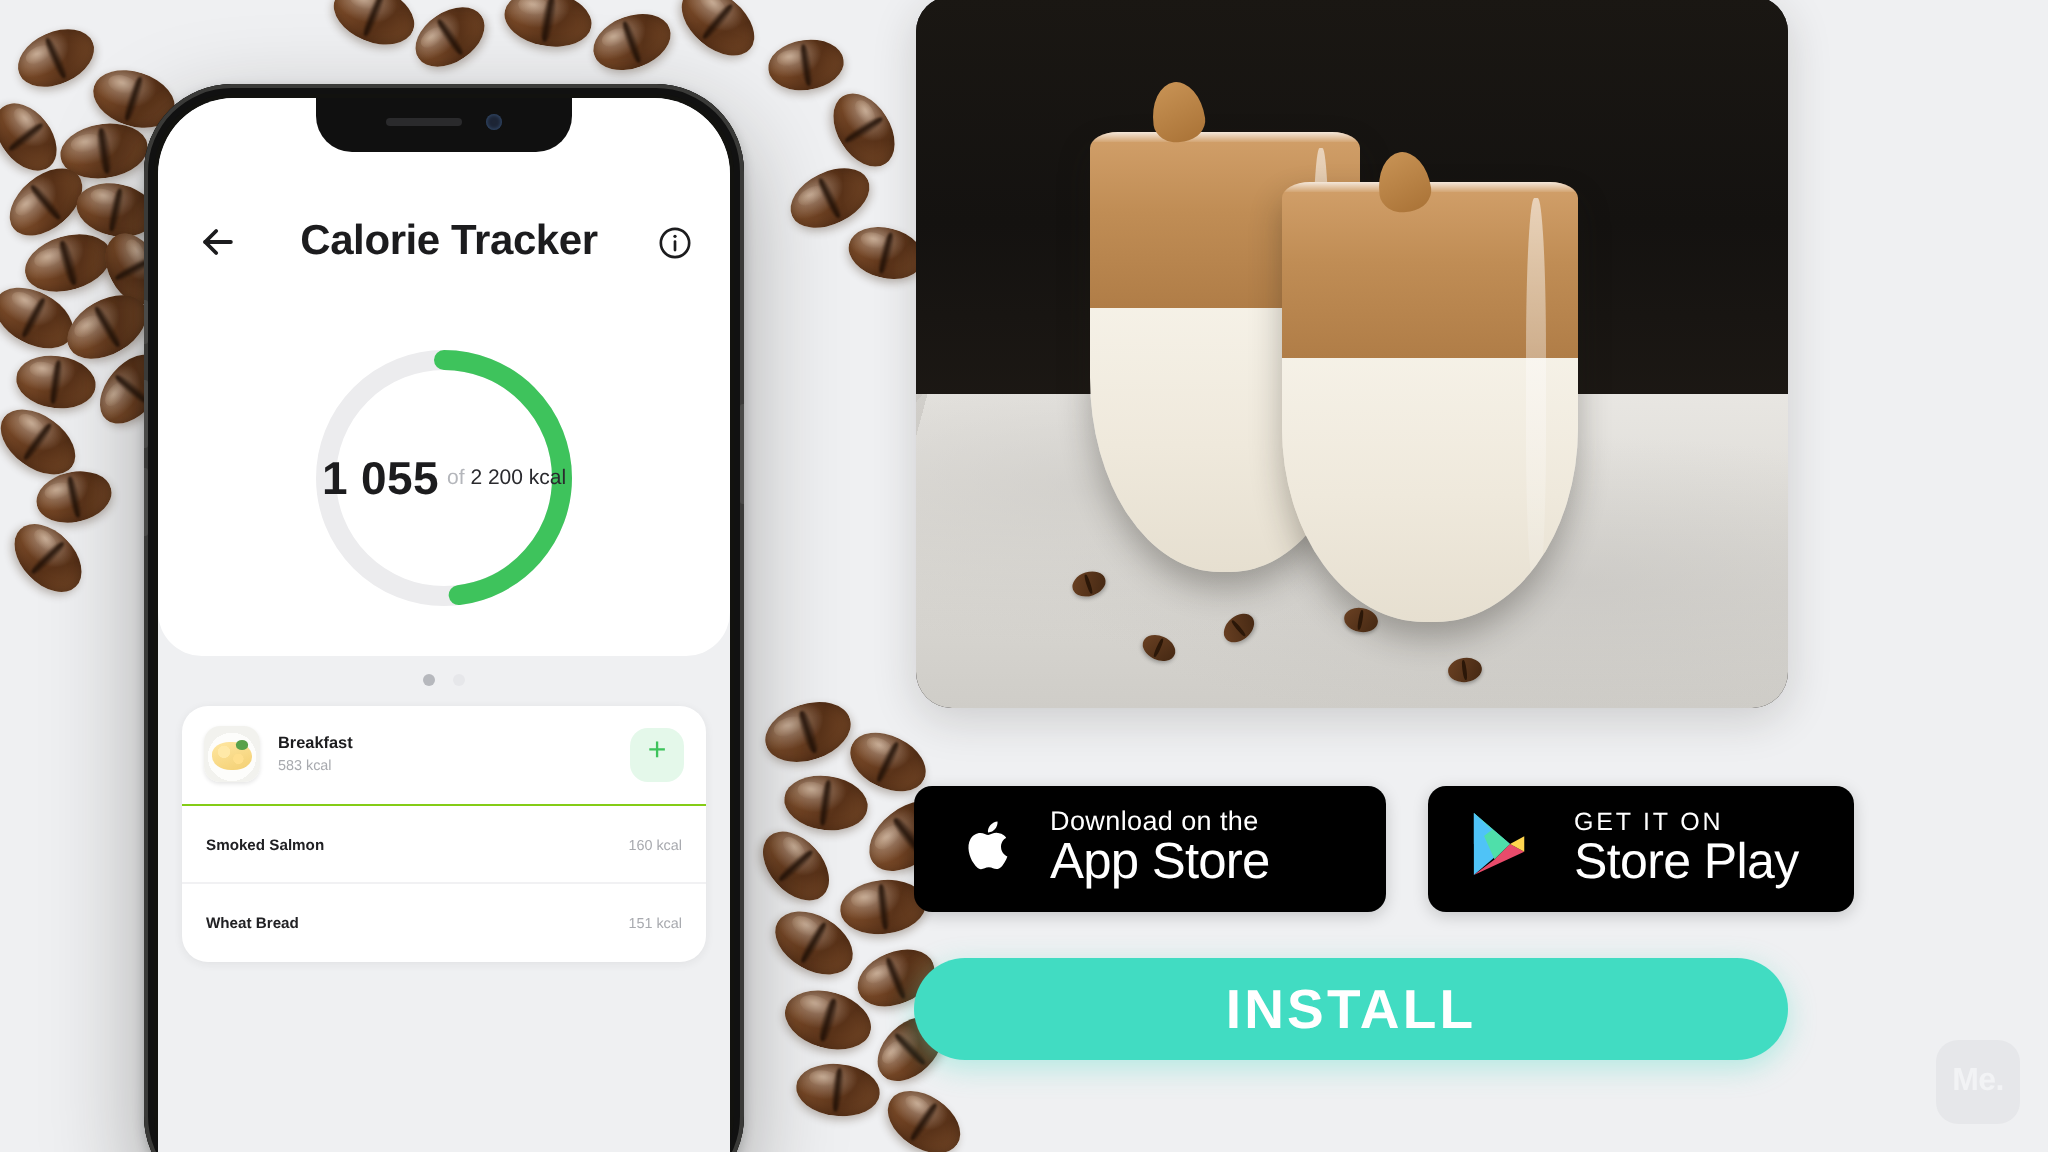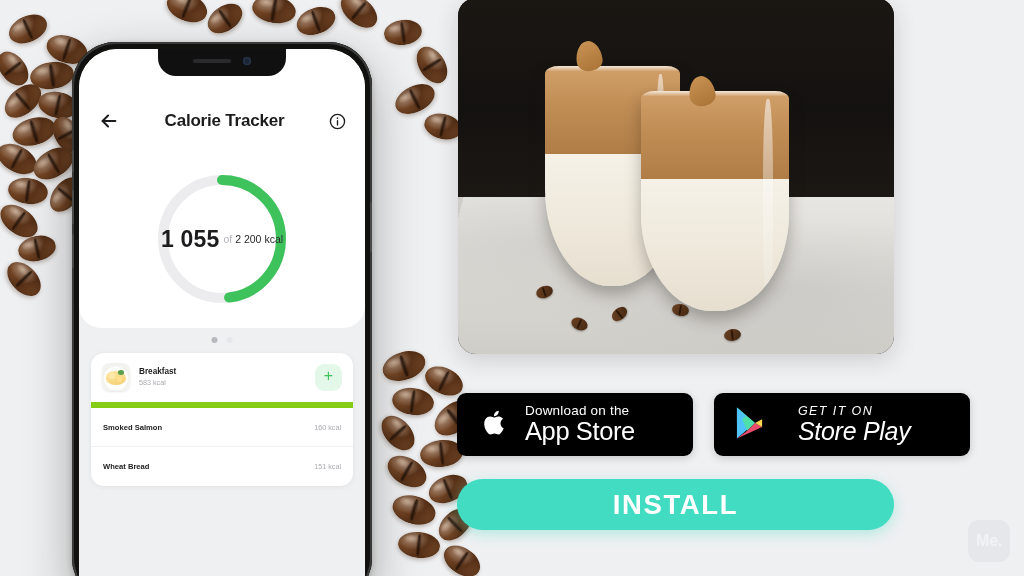--- a/index.html
+++ b/index.html
@@ -91,21 +91,21 @@
   }
   #app-header{
     position:absolute;
     left:0; right:0; top:55px;
     height:34px;
     display:flex; align-items:center; justify-content:space-between;
     padding:0 19px;
   }
   #back-icon{ width:22px; height:22px; cursor:pointer; }
   #page-title{
-    font-size:17px; font-weight:700; color:#1c1c1e;
+    font-size:21px; font-weight:700; color:#1c1c1e;
     letter-spacing:-.2px;
   }
   #info-icon{ width:17px; height:17px; cursor:pointer; }
 
   
   #ring-wrap{
     position:absolute; left:50%; top:122px;
     transform:translateX(-50%);
     width:136px; height:136px;
   }
@@ -132,21 +132,21 @@
     position:absolute;
     left:12px; right:12px; top:304px;
     background:#ffffff;
     border-radius:13px;
     box-shadow:0 1px 5px rgba(40,40,45,.07);
     overflow:hidden;
   }
   #meal-head{
     display:flex; align-items:center;
     padding:10px 11px 11px 11px;
-    border-bottom:6px solid #84cc16;
+    border-bottom:1px solid #84cc16;
   }
   #meal-thumb{
     width:28px; height:28px; border-radius:8px;
     flex:0 0 auto;
     position:relative; overflow:hidden;
     background:radial-gradient(circle at 50% 55%, #fdfdfb 0 58%, #f2f2ee 58% 100%);
     box-shadow:0 1px 2px rgba(0,0,0,.10);
   }
   #meal-thumb .eggs{
     position:absolute; left:16%; top:30%;
@@ -266,21 +266,21 @@
     display:flex; gap:21px;
   }
   .badge{
     height:63px; border-radius:9px;
     background:#000;
     display:flex; align-items:center;
     cursor:pointer;
     box-shadow:0 2px 8px rgba(0,0,0,.18);
   }
   #badge-apple{ width:236px; padding-left:21px; gap:14px; }
-  #badge-google{ width:256px; padding-left:21px; gap:32px;font-style:italic; }
+  #badge-google{ width:213px; padding-left:21px; gap:21px; }
   .badge .sub{ font-size:13.5px; color:#fff; line-height:1.15; font-weight:400; letter-spacing:.2px; }
   .badge .main{ font-size:25.5px; color:#fff; line-height:1.08; font-weight:400; letter-spacing:-.4px; }
   #badge-google .sub{ font-size:12.5px; letter-spacing:1.4px; }
   #badge-google .main{ font-size:25px; letter-spacing:-.3px; }
 
   
   #install-btn{
     position:absolute;
     left:457px; top:479px;
     width:437px; height:51px;

